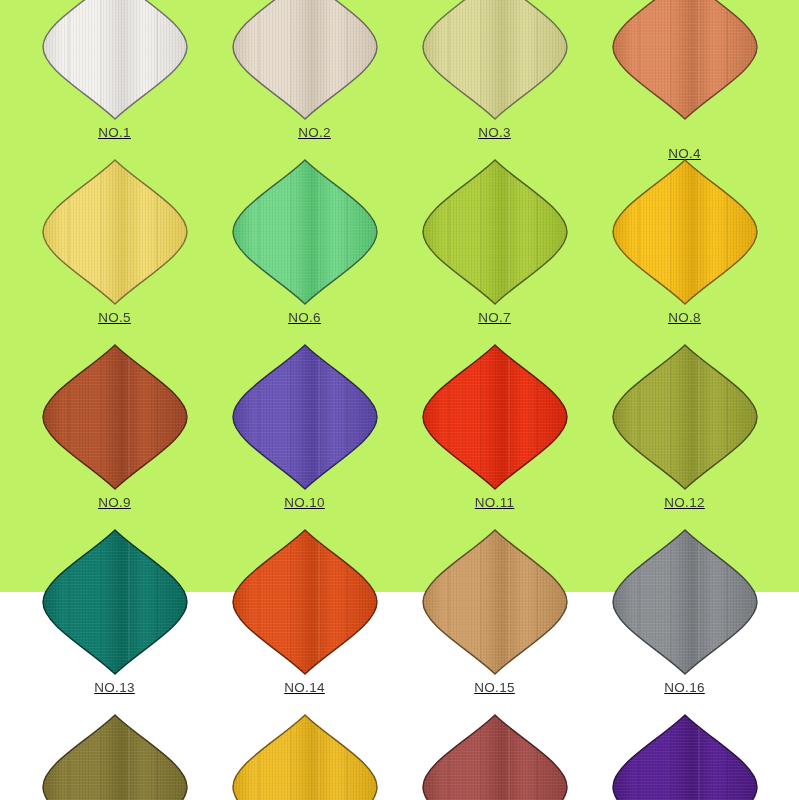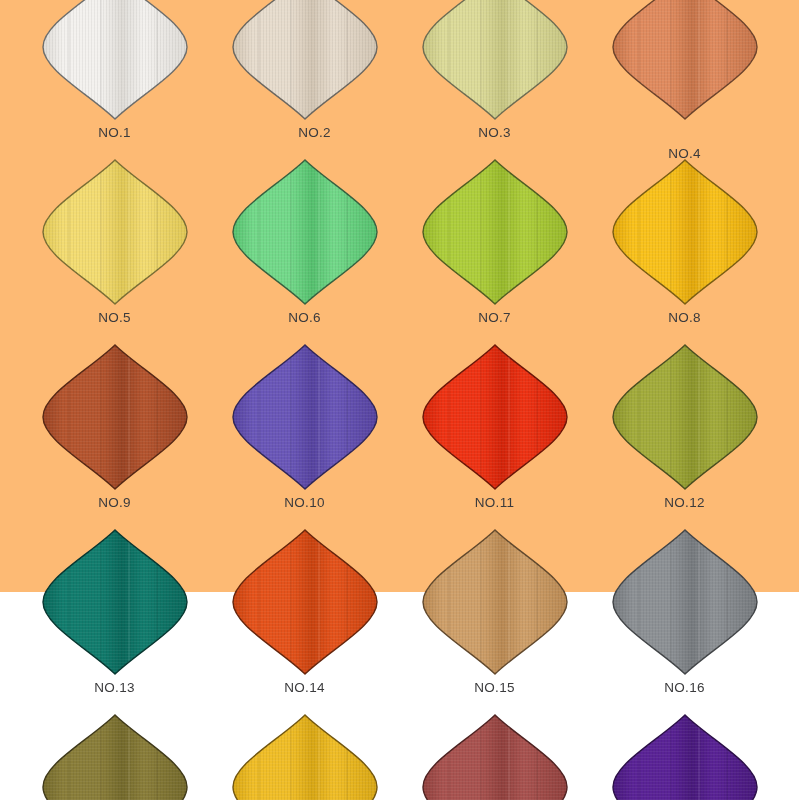--- a/index.html
+++ b/index.html
@@ -13,21 +13,22 @@
     height: 800px;
     overflow: hidden;
     font-family: "Liberation Sans", sans-serif;
     -webkit-font-smoothing: antialiased;
   }
 
   .swatch-sheet {
     position: relative;
     width: 799px;
     height: 592px;
-    background: #fdba74;
+    background: #bef264;
+    text-decoration: underline;
   }
 
   .swatch-grid {
     display: grid;
     grid-template-columns: repeat(4, 1fr);
     grid-auto-rows: 185px;
     width: 760px;
     margin: 0 auto;
     padding-top: 0px;
     box-sizing: border-box;

